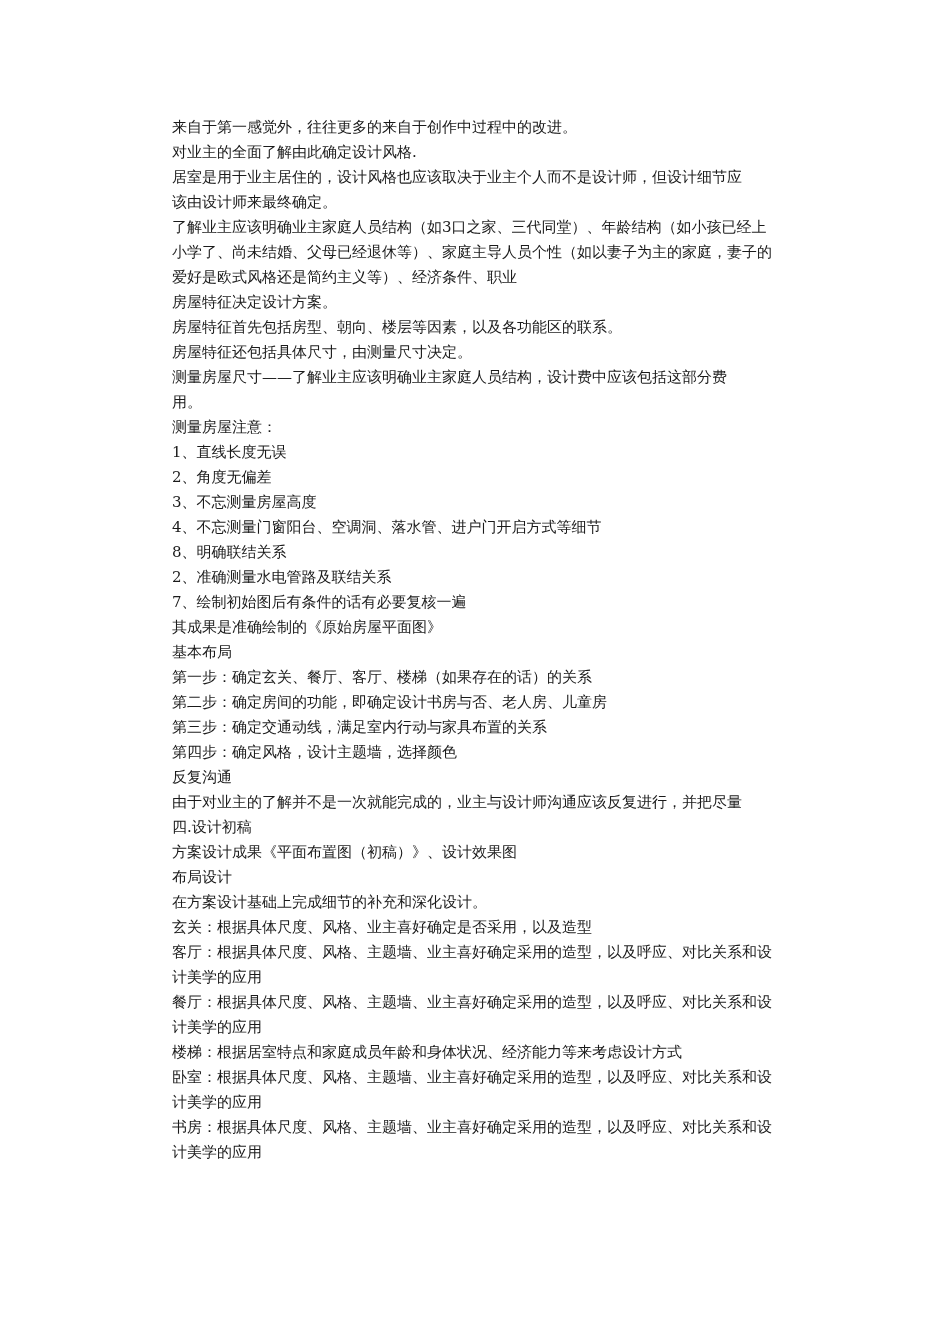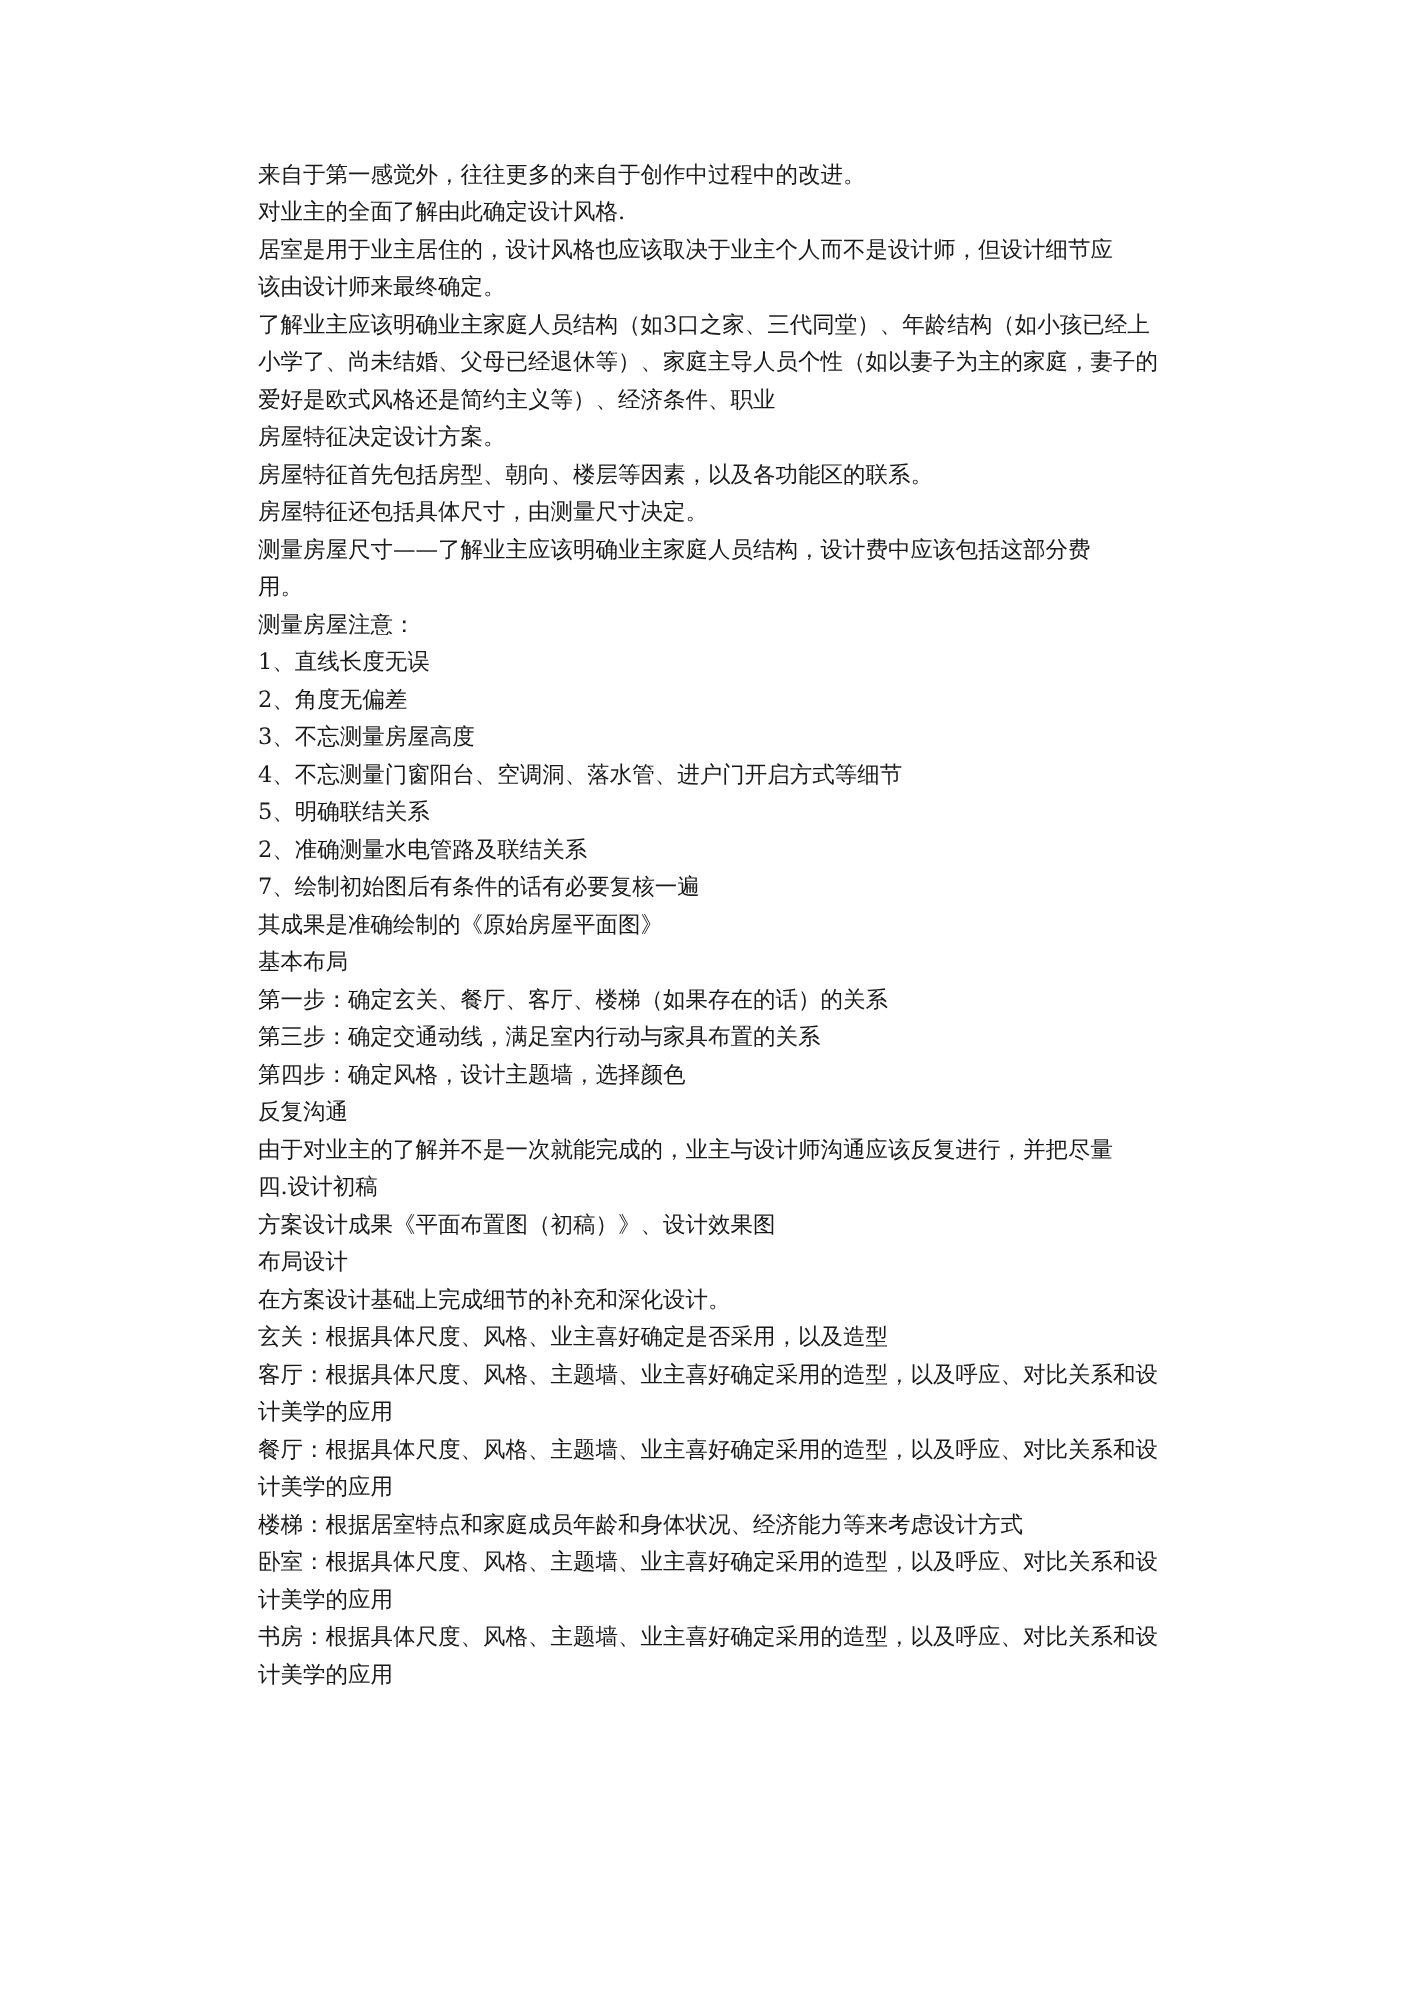--- a/index.html
+++ b/index.html
@@ -11,21 +11,21 @@
       width: 950px;
       height: 1344px;
       position: relative;
       overflow: hidden;
       font-family: "DejaVu Serif", "Liberation Serif", serif;
       color: #1a1a1a;
     }
     .page {
       position: absolute;
       left: 172px;
-      top: 104px;
+      top: 115px;
       width: 640px;
     }
     .line {
       font-size: 15px;
       line-height: 25px;
       height: 25px;
       white-space: nowrap;
       overflow: visible;
     }
   </style>
@@ -43,26 +43,27 @@
   <div class="line">房屋特征决定设计方案。</div>
   <div class="line">房屋特征首先包括房型、朝向、楼层等因素，以及各功能区的联系。</div>
   <div class="line">房屋特征还包括具体尺寸，由测量尺寸决定。</div>
   <div class="line">测量房屋尺寸——了解业主应该明确业主家庭人员结构，设计费中应该包括这部分费</div>
   <div class="line">用。</div>
   <div class="line">测量房屋注意：</div>
   <div class="line">1、直线长度无误</div>
   <div class="line">2、角度无偏差</div>
   <div class="line">3、不忘测量房屋高度</div>
   <div class="line">4、不忘测量门窗阳台、空调洞、落水管、进户门开启方式等细节</div>
-  <div class="line">5、明确联结关系</div>
+  <div class="line">8、明确联结关系</div>
   <div class="line">2、准确测量水电管路及联结关系</div>
   <div class="line">7、绘制初始图后有条件的话有必要复核一遍</div>
   <div class="line">其成果是准确绘制的《原始房屋平面图》</div>
   <div class="line">基本布局</div>
   <div class="line">第一步：确定玄关、餐厅、客厅、楼梯（如果存在的话）的关系</div>
+  <div class="line">第二步：确定房间的功能，即确定设计书房与否、老人房、儿童房</div>
   <div class="line">第三步：确定交通动线，满足室内行动与家具布置的关系</div>
   <div class="line">第四步：确定风格，设计主题墙，选择颜色</div>
   <div class="line">反复沟通</div>
   <div class="line">由于对业主的了解并不是一次就能完成的，业主与设计师沟通应该反复进行，并把尽量</div>
   <div class="line">四.设计初稿</div>
   <div class="line">方案设计成果《平面布置图（初稿）》、设计效果图</div>
   <div class="line">布局设计</div>
   <div class="line">在方案设计基础上完成细节的补充和深化设计。</div>
   <div class="line">玄关：根据具体尺度、风格、业主喜好确定是否采用，以及造型</div>
   <div class="line">客厅：根据具体尺度、风格、主题墙、业主喜好确定采用的造型，以及呼应、对比关系和设</div>

